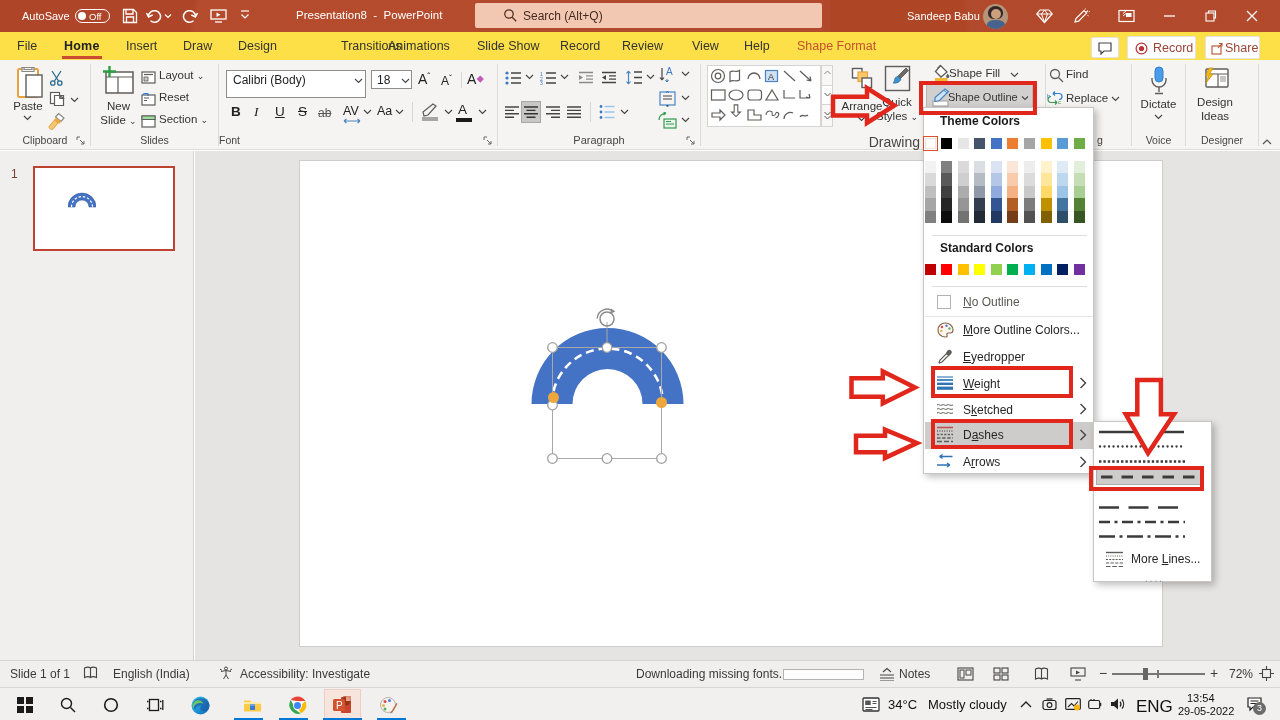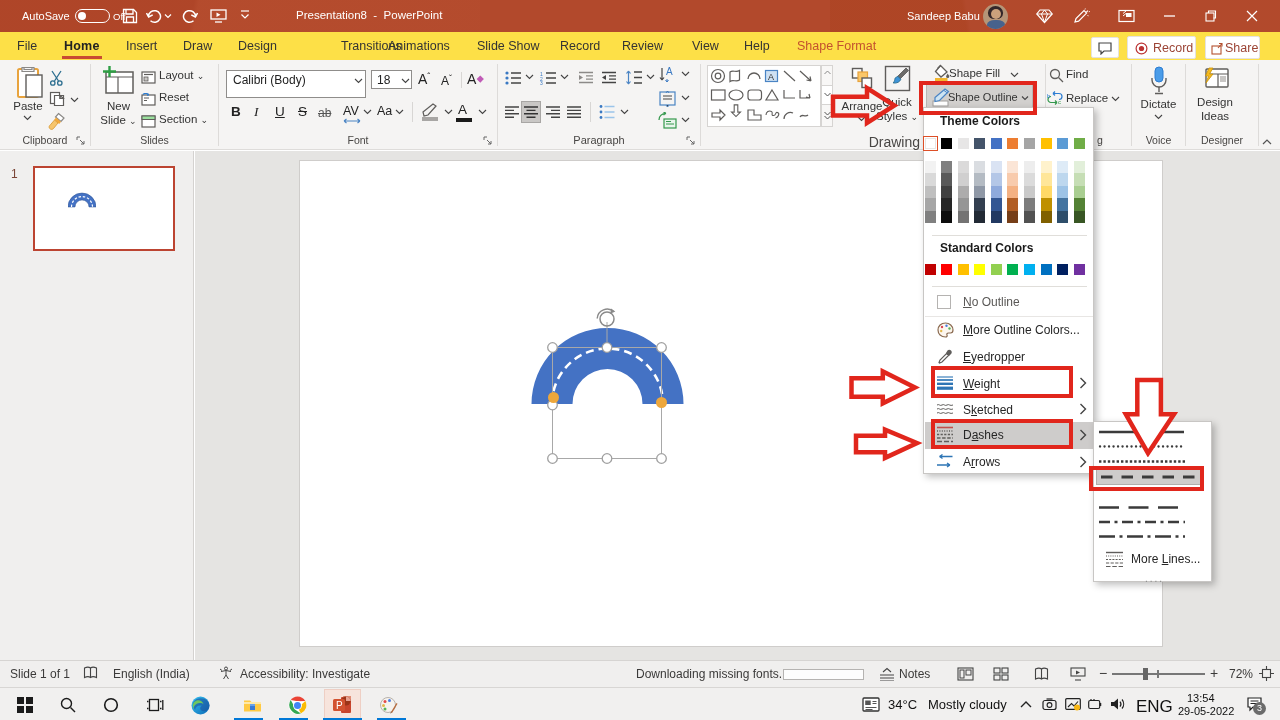--- a/index.html
+++ b/index.html
@@ -9,21 +9,21 @@
 </style></head>
 <body>
 
 <div class="abs" id="titlebar" style="left:0;top:0;width:1280px;height:32px;background:#b2492c;">
   <div class="abs" style="left:0;top:0;width:480px;height:32px;background:linear-gradient(100deg,#ad4326 40%,#b64d2e 41%);opacity:.6"></div>
   <div class="abs" style="left:830px;top:0;width:450px;height:32px;background:linear-gradient(80deg,#ab421f 30%,#b24a2c 31%);opacity:.5"></div>
   <span class="abs tt" style="left:22px;top:10px;font-size:11px;">AutoSave</span>
 
   <div class="abs" style="left:75px;top:9px;width:35px;height:14px;border:1px solid #fff;border-radius:7px;">
     <div class="abs" style="left:2px;top:2px;width:8px;height:8px;background:#fff;border-radius:50%;"></div>
-    <span class="abs" style="left:13px;top:1px;color:#fff;font-size:9.5px;margin-left:24px;">Off</span>
+    <span class="abs" style="left:13px;top:1px;color:#fff;font-size:9.5px;">Off</span>
   </div>
 
   <svg class="abs" style="left:122px;top:8px" width="16" height="16" viewBox="0 0 16 16">
       <path d="M1.5 1.5h10l3 3v10h-13z" fill="none" stroke="#fff" stroke-width="1.3"></path>
       <path d="M4 1.5v4.5h7V1.5M4.5 14v-5h7v5" fill="none" stroke="#fff" stroke-width="1.3"></path>
     </svg>
 
   <svg class="abs" style="left:146px;top:8px" width="16" height="16" viewBox="0 0 16 16">
       <path d="M2.5 8.5a6 5.8 0 1 1 2 4.3" fill="none" stroke="#fff" stroke-width="1.5"></path>
       <path d="M0.5 5l2.2 4 4-2.2" fill="none" stroke="#fff" stroke-width="1.5"></path>
@@ -42,20 +42,27 @@
       <path d="M6.5 4.5l4 2.2-4 2.2z" fill="#fff"></path>
       <path d="M5 14h7" stroke="#fff" stroke-width="1.3"></path>
     </svg>
 
   <svg class="abs" style="left:240px;top:10px" width="10" height="11" viewBox="0 0 10 11">
       <path d="M1 1h8" stroke="#fff" stroke-width="1.2"></path>
       <path d="M1.5 4.5l3.5 3.5 3.5-3.5" fill="none" stroke="#fff" stroke-width="1.2"></path>
     </svg>
   <span class="abs tt" style="left:296px;top:9px;font-size:11.5px;">Presentation8&nbsp; -&nbsp; PowerPoint</span>
 
+  <div class="abs" style="left:475px;top:3px;width:347px;height:25px;background:#f3c8b3;border-radius:2px;">
+    <svg class="abs" style="left:28px;top:5px" width="15" height="15" viewBox="0 0 15 15">
+        <circle cx="6" cy="6" r="4.2" fill="none" stroke="#54301f" stroke-width="1.3"></circle>
+        <path d="M9.2 9.2l4 4" stroke="#54301f" stroke-width="1.3"></path>
+      </svg>
+    <span class="abs" style="left:48px;top:6px;color:#442a1e;font-size:12px;">Search (Alt+Q)</span>
+  </div>
   <span class="abs tt" style="left:907px;top:10px;font-size:11px;">Sandeep Babu</span>
 
   <div class="abs" style="left:983px;top:4px;width:25px;height:25px;border-radius:50%;background:#b59578;overflow:hidden;">
     <div class="abs" style="left:5px;top:2px;width:15px;height:13px;background:#33272a;border-radius:50% 50% 42% 42%;"></div>
     <div class="abs" style="left:8px;top:5px;width:10px;height:10px;background:#caa17c;border-radius:50%;"></div>
     <div class="abs" style="left:4px;top:16px;width:18px;height:10px;background:#47628c;border-radius:45% 45% 0 0;"></div>
   </div>
 
   <svg class="abs" style="left:1036px;top:8px" width="17" height="16" viewBox="0 0 17 16">
       <path d="M4 2h9l3.2 4-7.7 8.5L.8 6z" fill="none" stroke="#fff" stroke-width="1.2"></path>
@@ -130,21 +137,21 @@
   <div class="abs" style="left:218px;top:4px;width:1px;height:82px;background:#dddbd9;"></div>
   <div class="abs" style="left:497px;top:4px;width:1px;height:82px;background:#dddbd9;"></div>
   <div class="abs" style="left:700px;top:4px;width:1px;height:82px;background:#dddbd9;"></div>
   <div class="abs" style="left:1045px;top:4px;width:1px;height:43px;background:#dddbd9;"></div>
   <div class="abs" style="left:1131px;top:4px;width:1px;height:82px;background:#dddbd9;"></div>
   <div class="abs" style="left:1185px;top:4px;width:1px;height:82px;background:#dddbd9;"></div>
   <div class="abs" style="left:1258px;top:4px;width:1px;height:82px;background:#dddbd9;"></div>
 
   <div class="abs" style="left:0px;top:74px;width:90px;text-align:center;color:#484644;font-size:10.5px;">Clipboard</div>
   <div class="abs" style="left:91px;top:74px;width:127px;text-align:center;color:#484644;font-size:10.5px;">Slides</div>
-  <div class="abs" style="left:219px;top:74px;width:278px;text-align:center;color:#484644;font-size:10.5px;">Font</div>
+  <div class="abs" style="left:219px;top:74px;width:278px;color:#484644;font-size:10.5px;">Font</div>
   <div class="abs" style="left:498px;top:74px;width:202px;text-align:center;color:#484644;font-size:11px;">Paragraph</div>
   <div class="abs" style="left:800px;top:74px;width:120px;text-align:right;color:#484644;font-size:14px;">Drawing</div>
   <div class="abs" style="left:1097px;top:74px;color:#484644;font-size:10.5px;">g</div>
   <div class="abs" style="left:1132px;top:74px;width:53px;text-align:center;color:#484644;font-size:10.5px;">Voice</div>
   <div class="abs" style="left:1186px;top:74px;width:72px;text-align:center;color:#484644;font-size:10.5px;">Designer</div>
 
   <svg class="abs" style="left:76px;top:76px" width="9" height="9" viewBox="0 0 9 9">
       <path d="M1 1h3M1 1v3M4 4L8 8M8 8v-3M8 8h-3" stroke="#666" stroke-width="1"></path>
     </svg>
   <svg class="abs" style="left:483px;top:76px" width="9" height="9" viewBox="0 0 9 9">

